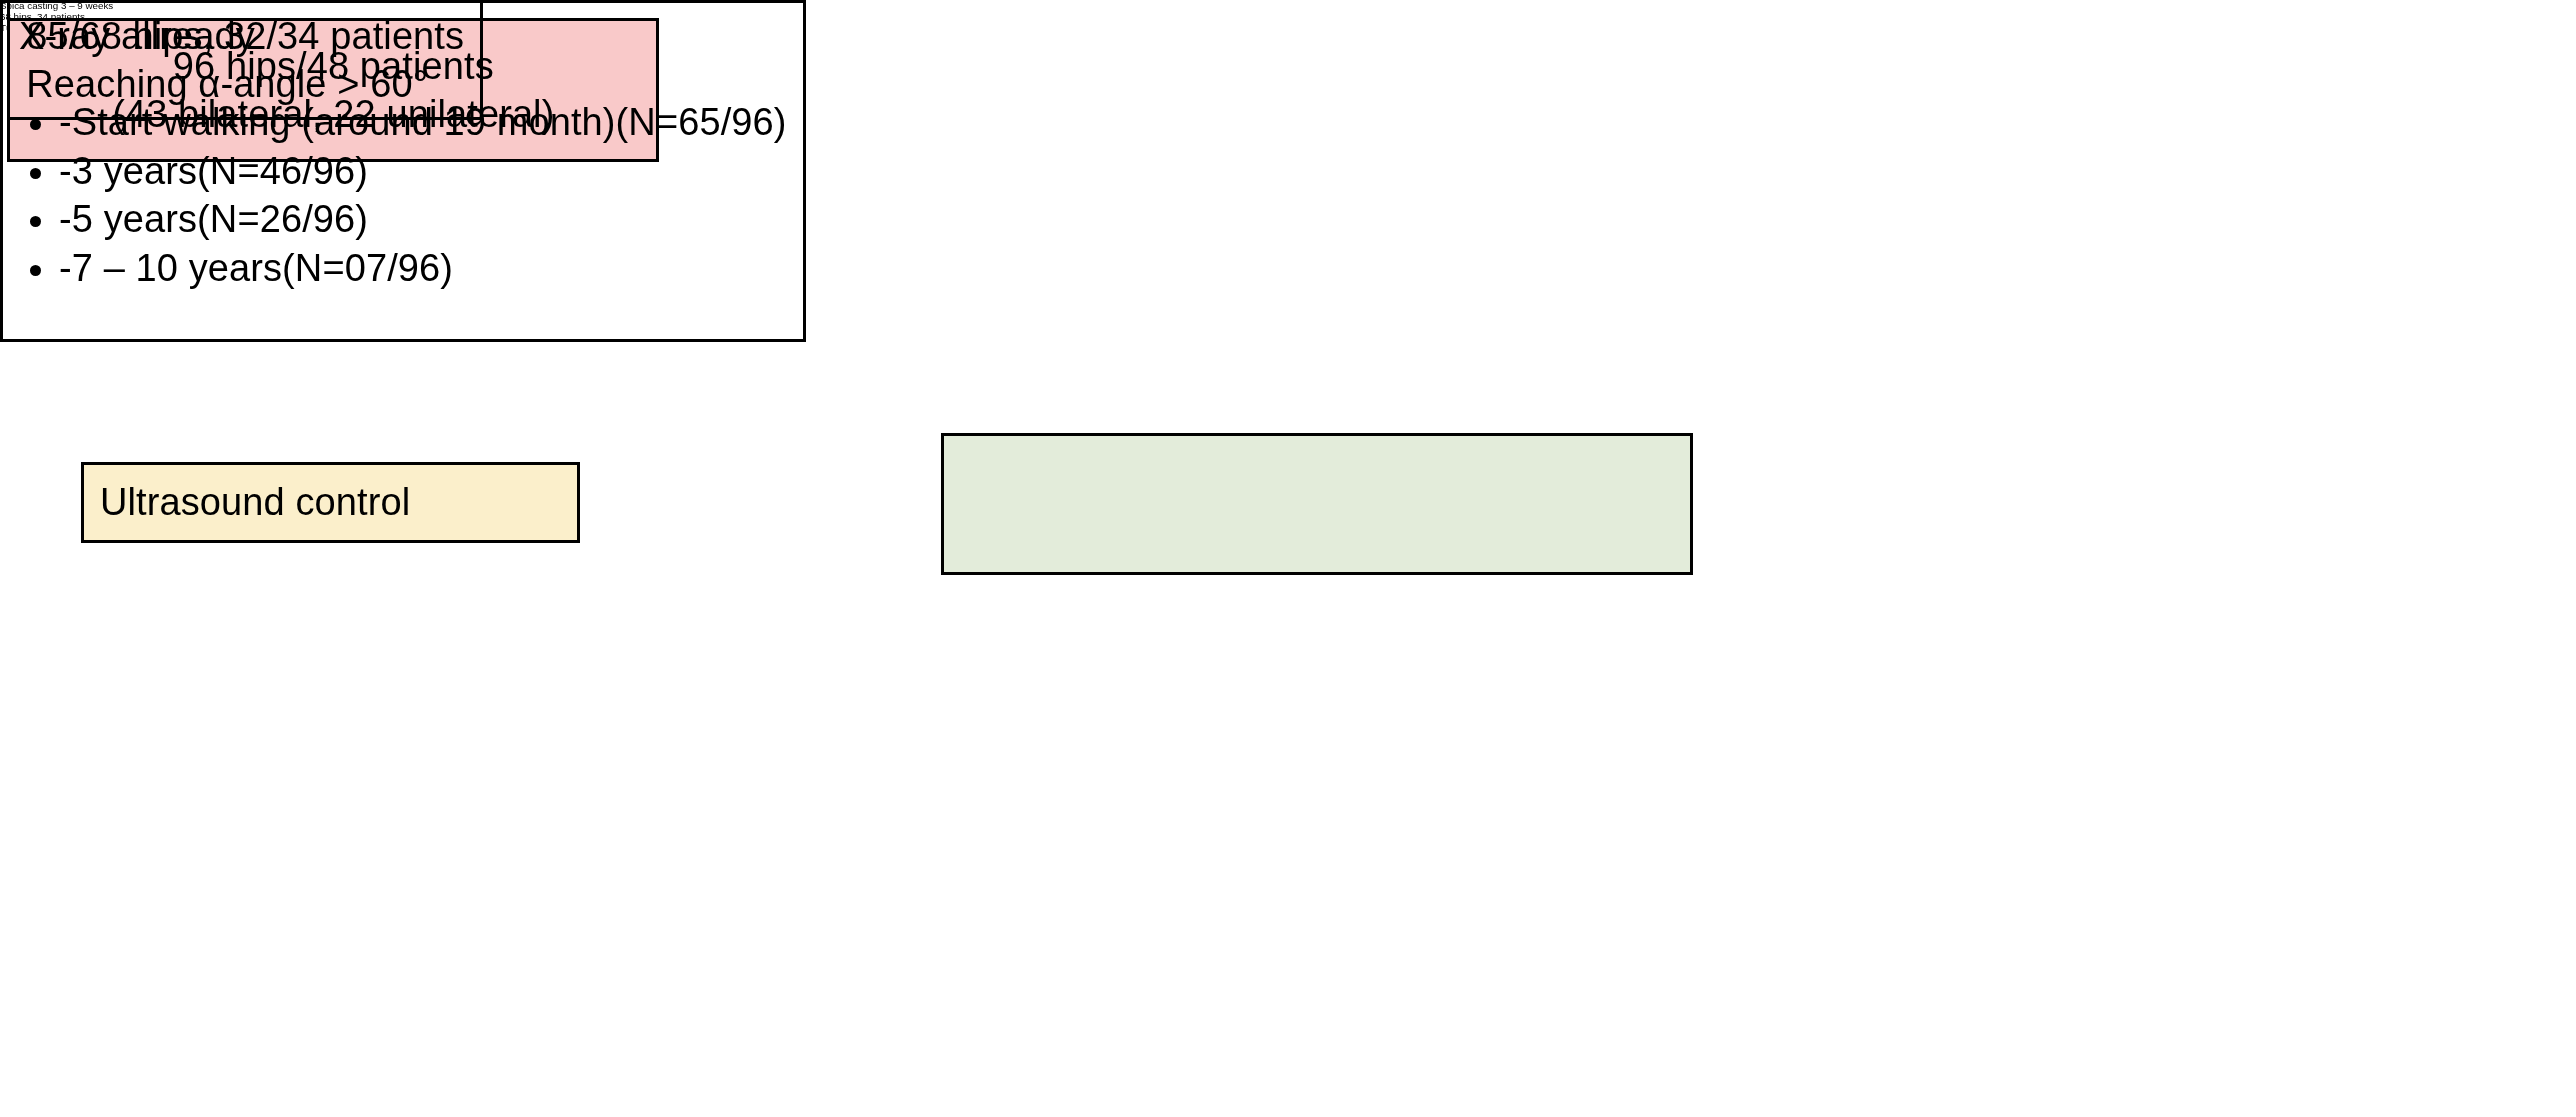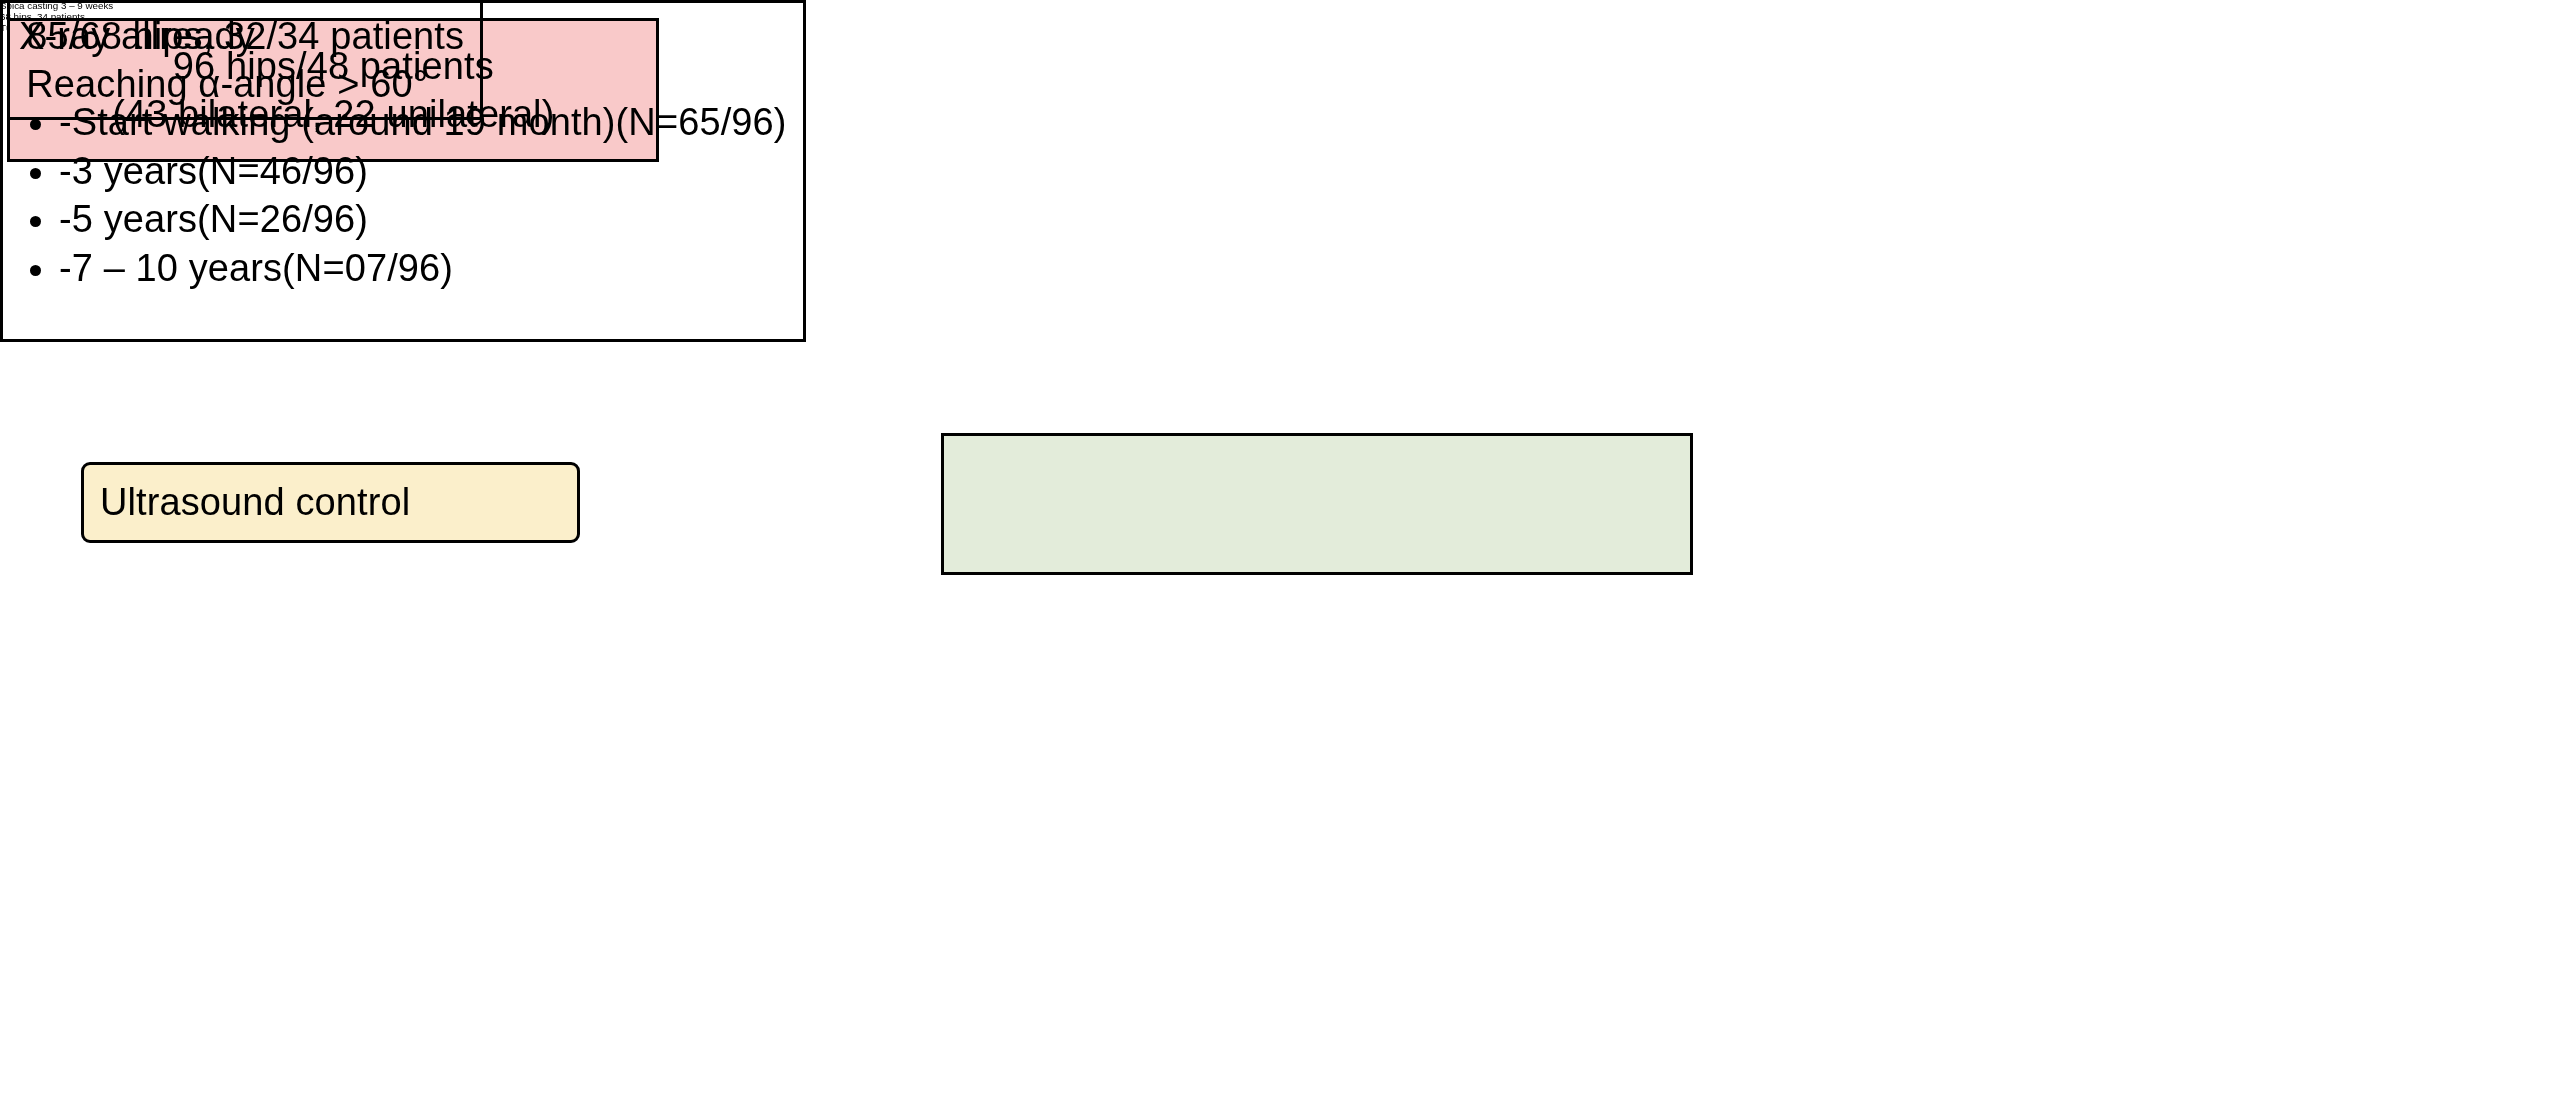--- a/index.html
+++ b/index.html
@@ -37,21 +37,21 @@
     content: "";
     position: absolute;
     left: 3.7px;
     right: -6.1px;
     bottom: -6.1px;
     height: 6.1px;
     background: transparent;
   }
 
   #node-cohort      { left: 7.3px;   top: 18.3px;   width: 652px; height: 144px; background: #F9C9C9; text-align: center; }
-  #node-ultrasound  { left: 81px;  top: 462px;  width: 499px;  height: 81px; background: #FBEFCB; justify-content: center; border-radius: 9px; }
+  #node-ultrasound  { left: 81px;  top: 462px;  width: 499px;  height: 81px; background: #FBEFCB; justify-content: center; }
   #node-alpha64     { left: 941px; top: 433px;  width: 752px; height: 142px; background: #E3ECDA; }
   #node-alpha60     { left: 7.3px;   top": 0;     }
   #node-alpha60     { left: 7.3px;   top: 880px; width: 652px; height: 143px; background: #E3ECDA; }
   #node-xray        { left: 1356px; top: 780px; width: 1214px; height: 305px; background: #D8E0F0;
                       justify-content: flex-start; padding: 16px 18.3px; }
 
   .xray-title { margin: 2.4px 0 1.2px 8.5px; white-space: pre; }
   .xray-list  { margin: 0; padding: 0; list-style: none; }
   .xray-row {
     display: flex;

